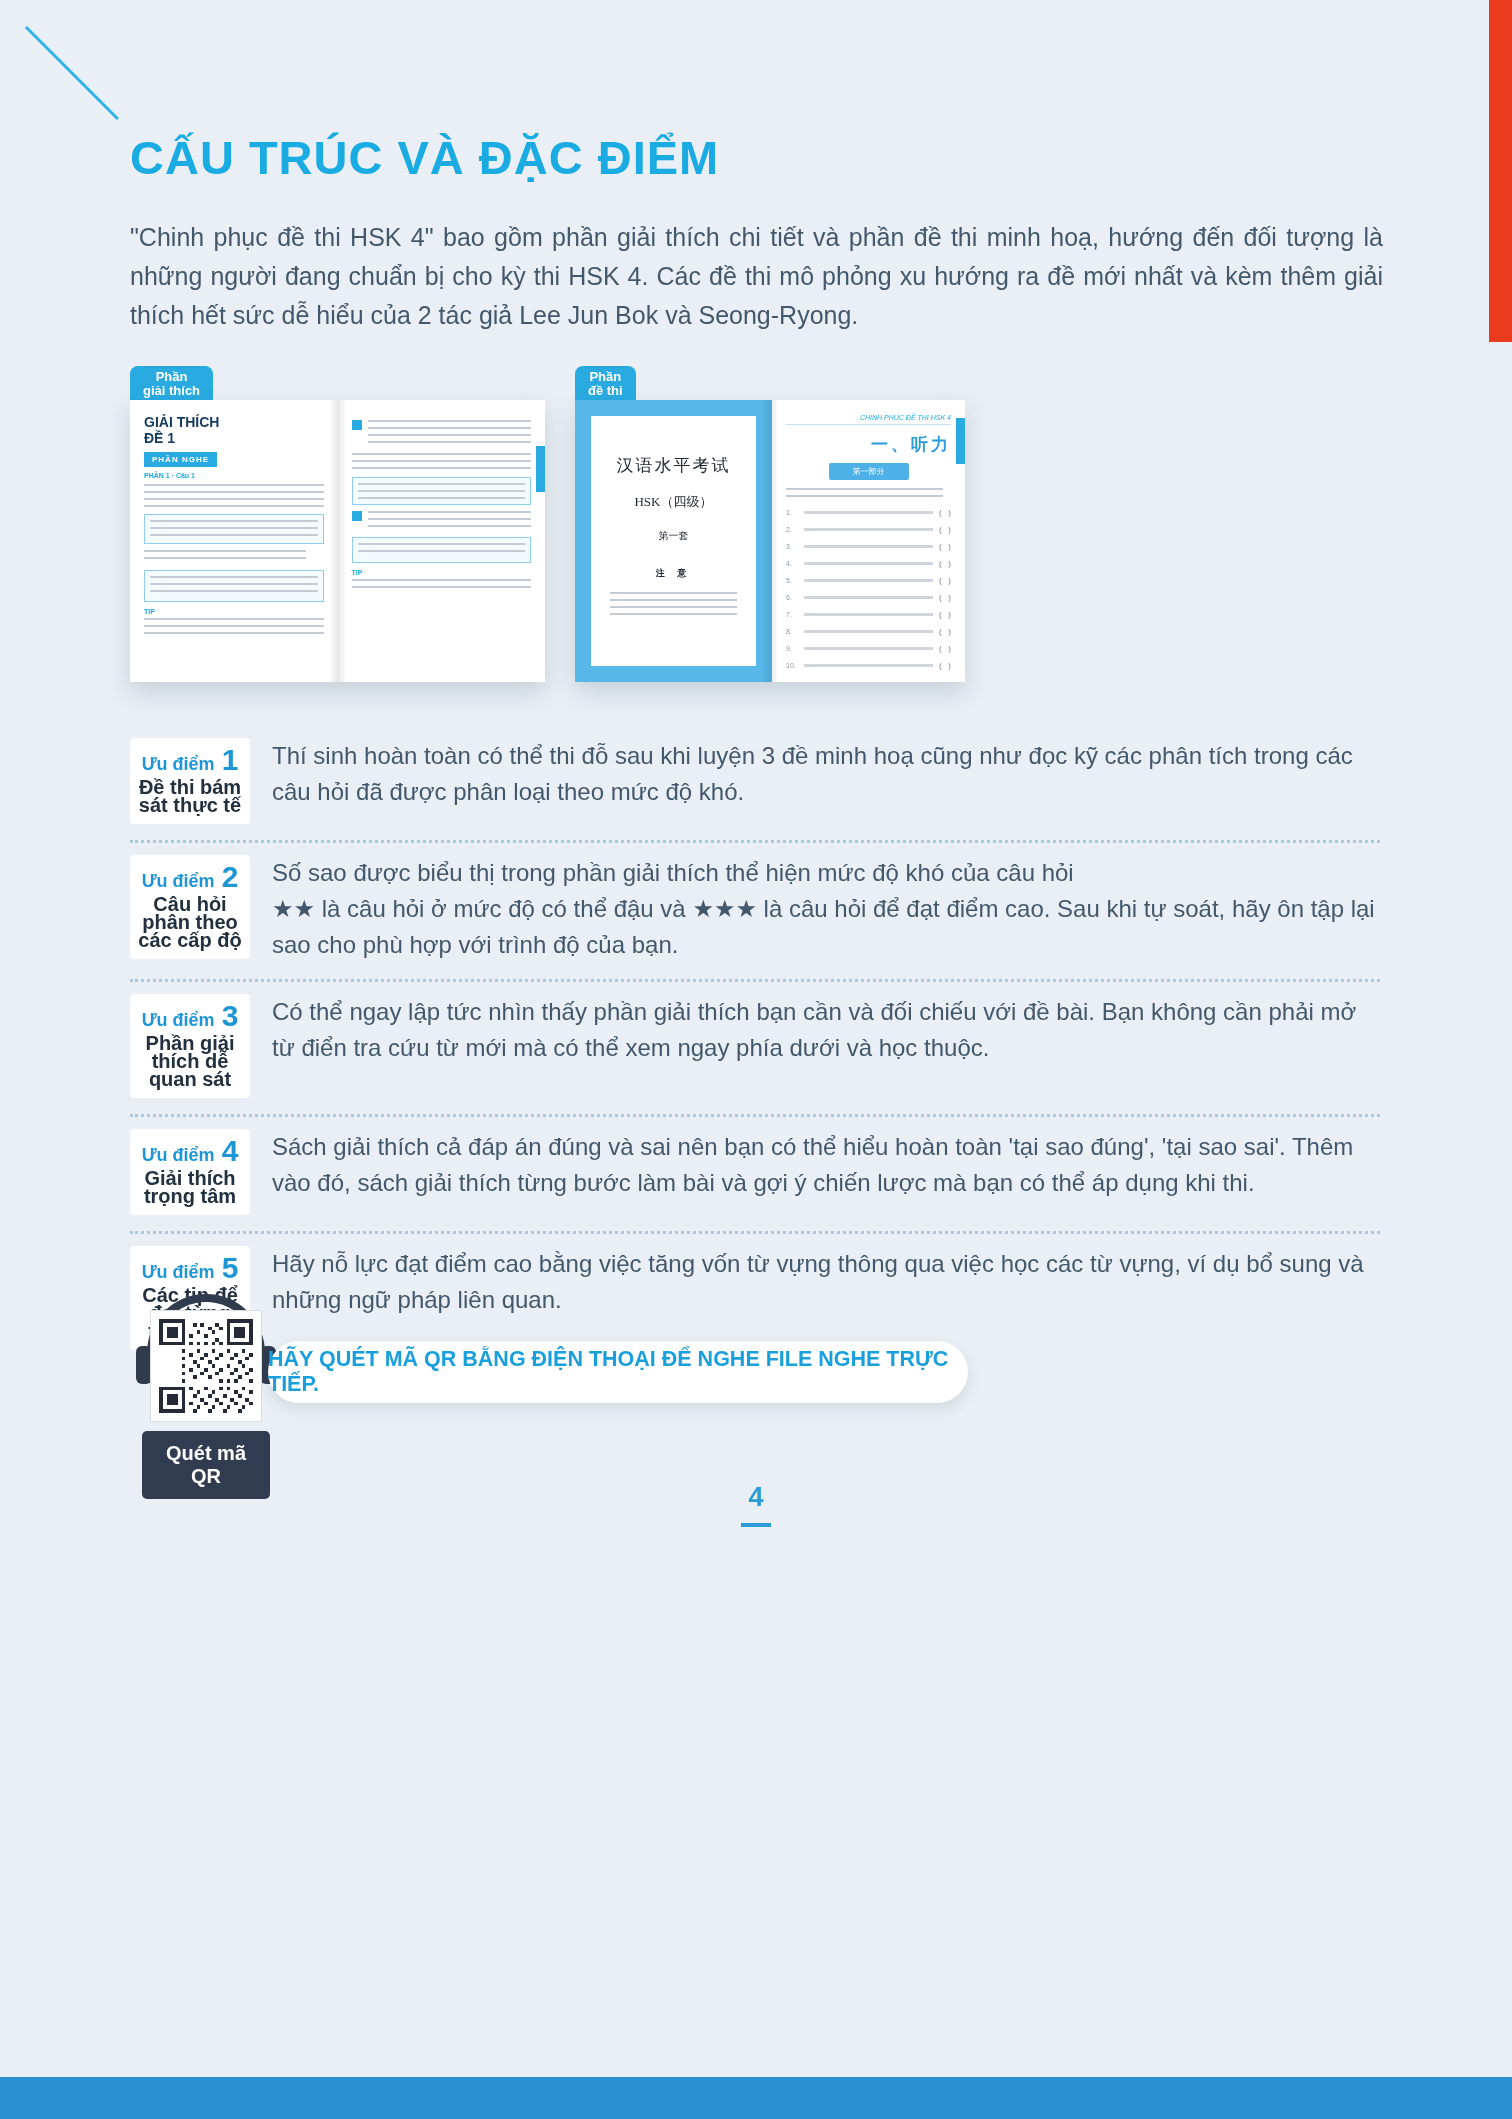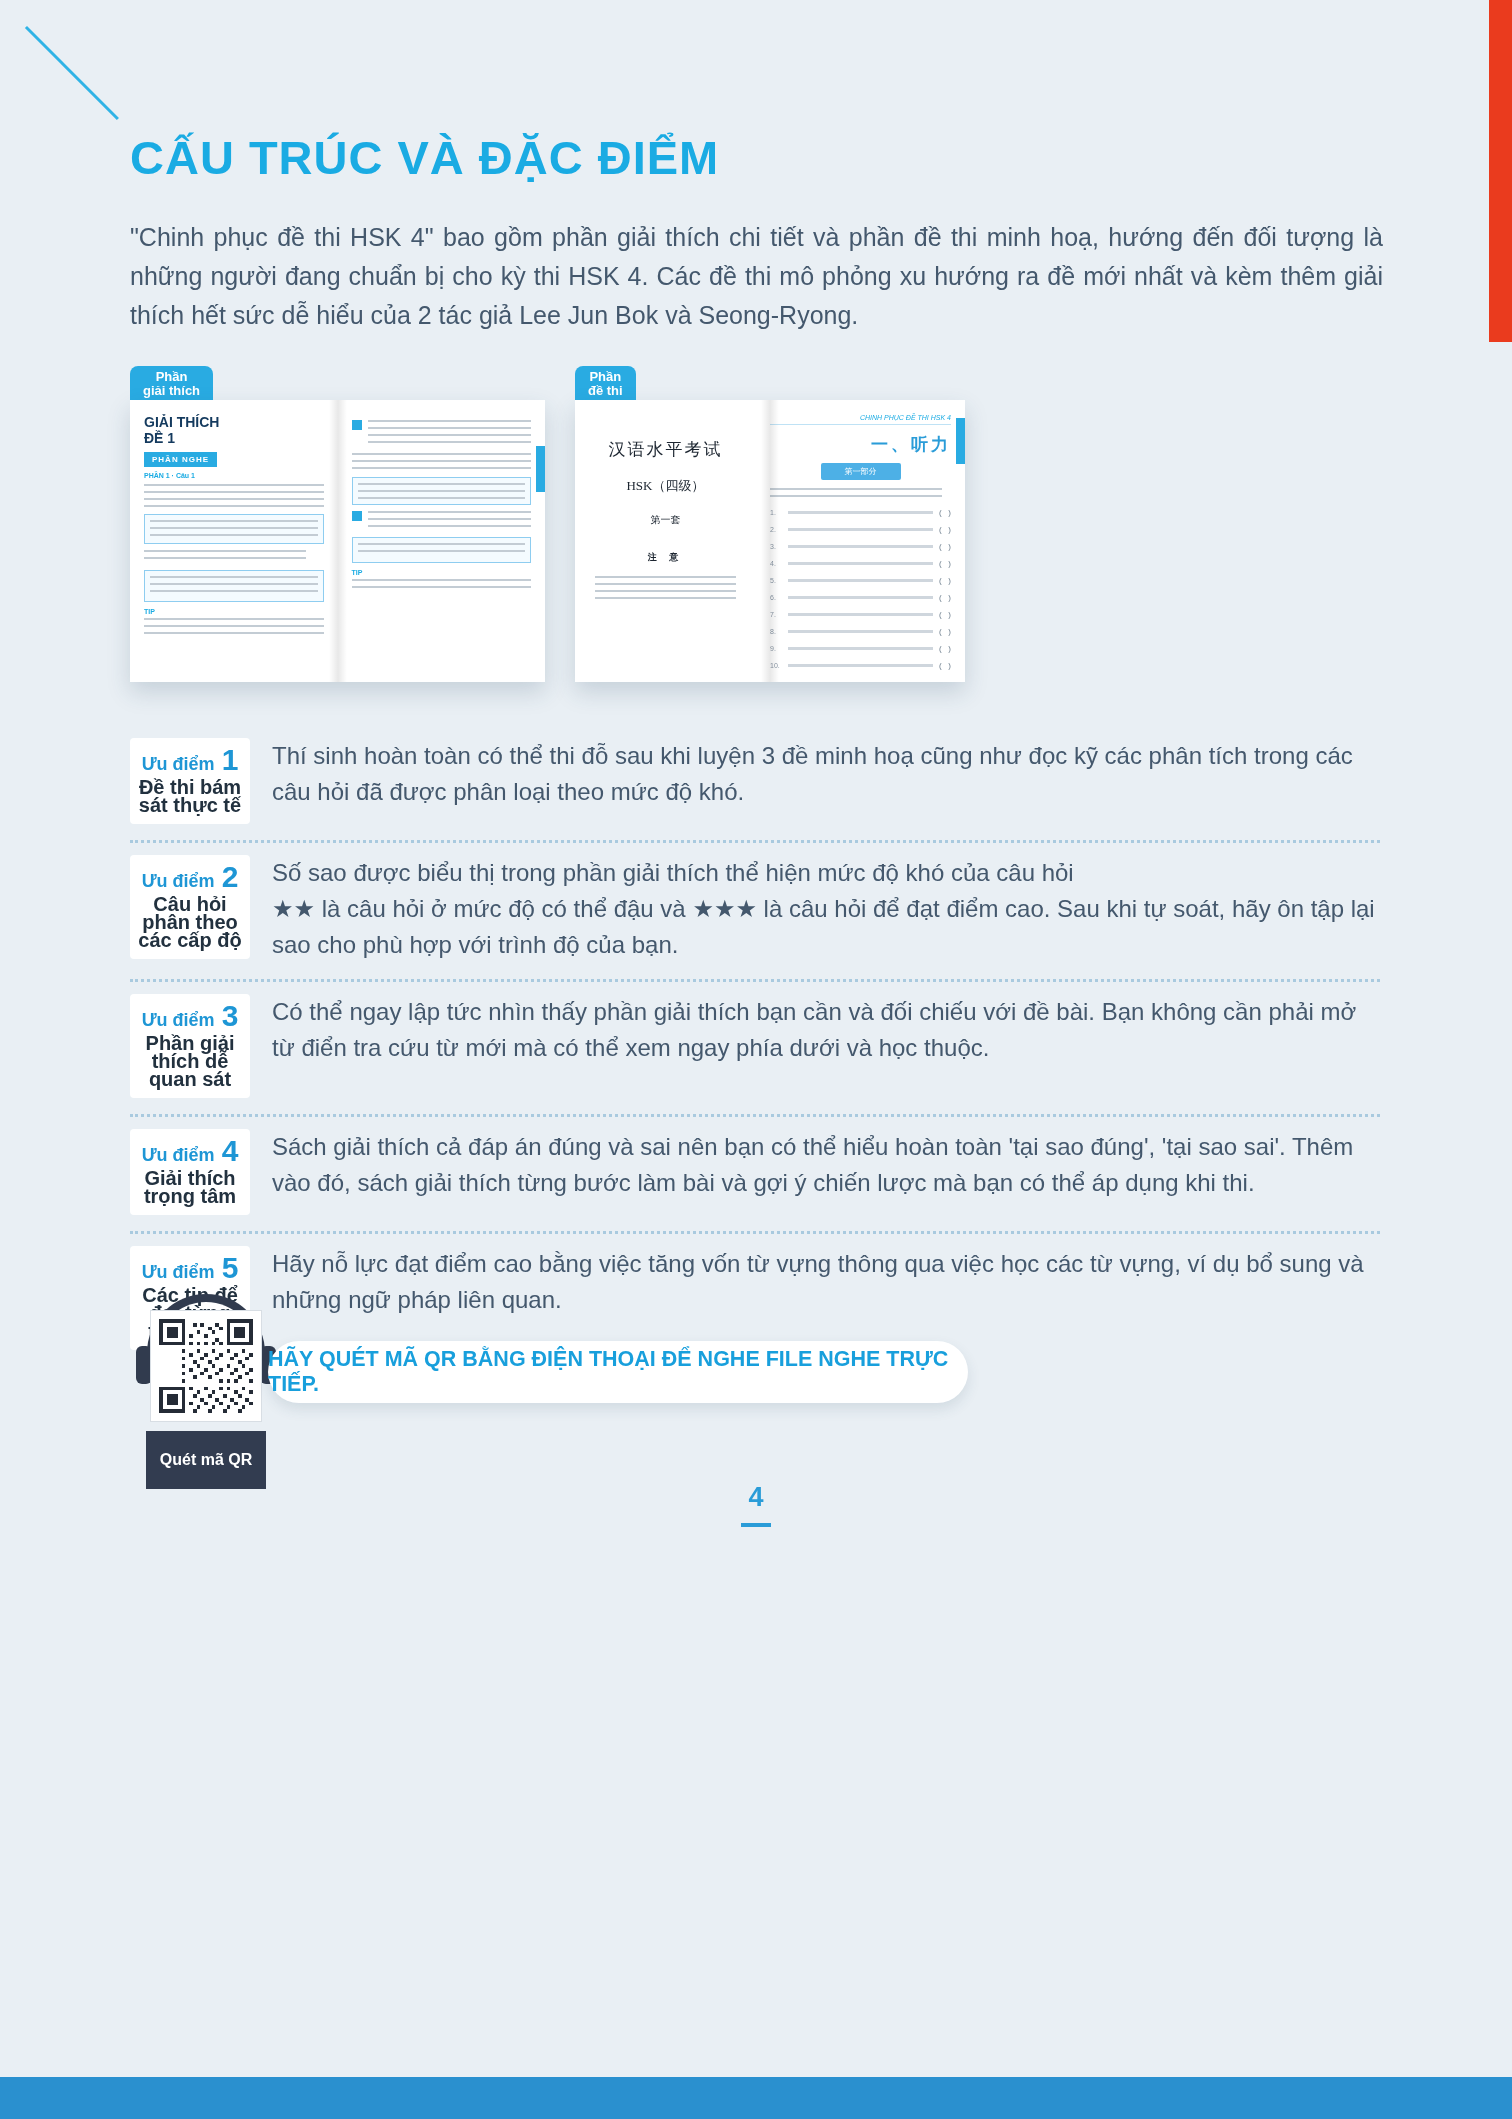--- a/index.html
+++ b/index.html
@@ -32,21 +32,21 @@
   .gt-head { font-size:14px; font-weight:800; color:#143a5e; line-height:16px; }
   .nghe { background:#29abe2; color:#fff; font-size:8px; font-weight:700; padding:3px 8px; display:inline-block; margin:6px 0 5px; letter-spacing:1px; }
   .part-lbl { color:#1aabe3; font-size:7px; font-weight:700; margin-bottom:5px; }
   .tip { color:#1aabe3; font-size:7px; font-weight:800; margin:5px 0 3px; }
   .ph { background-image:repeating-linear-gradient(to bottom, #c3ccd4 0px, #c3ccd4 2px, transparent 2px, transparent 7px); }
   .phbox { border:1px solid #8ecdf0; background:#f4fbff; padding:5px; margin:6px 0; }
   .chiprow { display:flex; gap:6px; align-items:flex-start; margin-top:6px; }
   .chip { width:10px; height:10px; background:#29abe2; flex:0 0 10px; }
   .grow { flex:1; }
 
-  .cover { background:#58b7e9; padding:0; }
+  .cover { background:#58b7e9; padding:16px; }
   .cover-card { background:#fff; width:100%; height:100%; padding:16px 14px; display:flex; flex-direction:column; align-items:center; }
   .cov-title { font-family:"Liberation Serif", serif; font-size:17px; color:#1c2530; letter-spacing:2px; margin-top:22px; }
   .cov-level { font-family:"Liberation Serif", serif; font-size:13px; color:#1c2530; margin-top:16px; }
   .cov-set { font-size:10px; color:#1c2530; margin-top:18px; }
   .cov-note { font-size:9px; font-weight:700; letter-spacing:5px; color:#1c2530; margin-top:24px; }
   .cov-lines { width:92%; margin-top:12px; align-self:flex-start; margin-left:4%; }
 
   .exam-hdr { text-align:right; color:#1aabe3; font-size:7px; font-style:italic; border-bottom:1px solid #bfe2f5; padding-bottom:3px; }
   .exam-heading { text-align:right; color:#2a9cd8; font-size:17px; font-weight:700; letter-spacing:3px; margin-top:8px; }
   .exam-badge { margin:7px auto 8px; width:80px; background:#4db0e6; color:#fff; font-size:8px; text-align:center; padding:3px 0; border-radius:2px; }
@@ -67,21 +67,21 @@
   .f-name { font-size:20px; font-weight:700; color:#22313f; line-height:18px; margin-top:3px; }
   .f-body { margin-left:22px; flex:1; color:#44586d; font-size:24px; line-height:36px; }
 
   
   .qr-wrap { position:absolute; left:142px; top:1310px; width:128px; text-align:center; }
   .hp-band { position:absolute; left:5px; top:-16px; width:118px; height:62px; border:8px solid #313b4e; border-bottom:none; border-radius:60px 60px 0 0; }
   .hp-cup { position:absolute; width:16px; height:38px; background:#313b4e; border-radius:6px; top:36px; }
   .hp-cup.l { left:-6px; } .hp-cup.r { right:-6px; }
   .qr-box { position:relative; margin:0 auto; width:112px; height:112px; background:#fff; padding:8px; border:1px solid #d8dee4; }
   .qr-box svg { display:block; width:100%; height:100%; }
-  .qr-caption { display:inline-block; margin-top:9px; background:#323c50; color:#fff; font-size:16px; font-weight:700; padding:20px 14px; border-radius:0; }
+  .qr-caption { display:inline-block; margin-top:9px; background:#323c50; color:#fff; font-size:20px; font-weight:700; padding:11px 14px; border-radius:5px; }
   .cta { position:absolute; left:268px; top:1341px; width:700px; height:62px; background:#fff; border-radius:32px;
          display:flex; align-items:center; justify-content:center; color:#189fdc; font-weight:800; font-size:21.5px;
          box-shadow:0 6px 14px rgba(40,70,100,.12); }
 
   .pagenum { position:absolute; left:0; right:0; top:1482px; text-align:center; font-size:27px; font-weight:700; color:#2a9cd8; }
   .pagenum-line { position:absolute; left:50%; transform:translateX(-50%); top:1523px; width:30px; height:4px; background:#2a9cd8; }
 </style>
 </head>
 <body>
 

